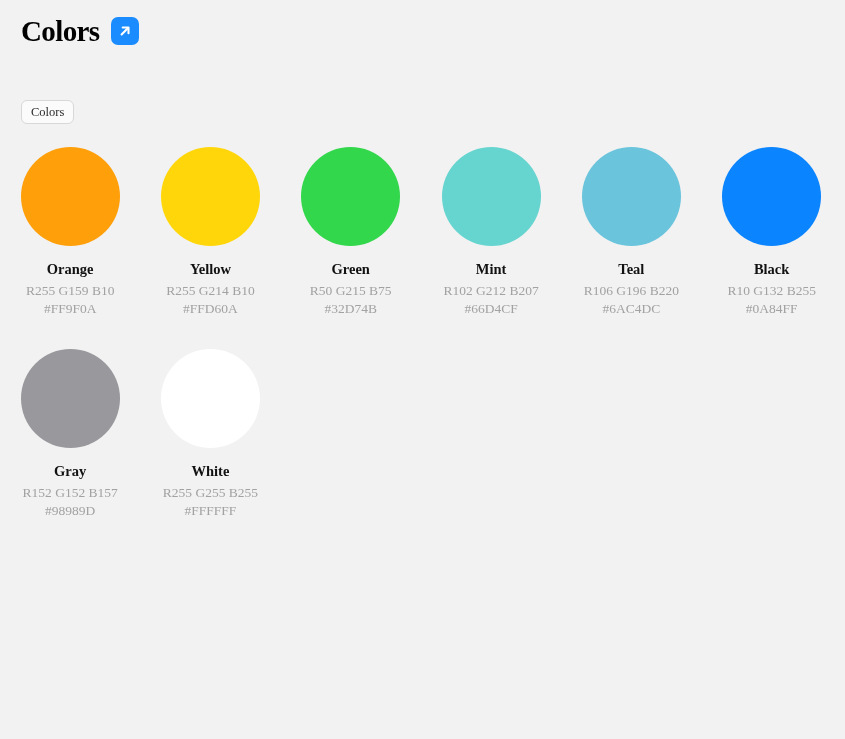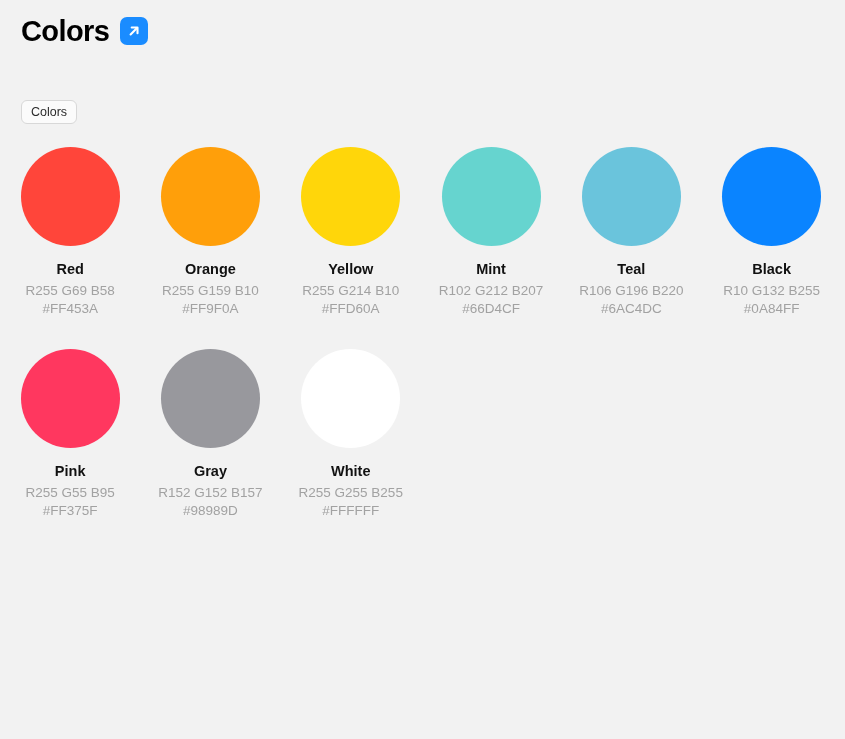--- a/index.html
+++ b/index.html
@@ -14,20 +14,21 @@
     font-family: "Liberation Sans", sans-serif;
     -webkit-font-smoothing: antialiased;
     overflow: hidden;
   }
 
   .page {
     position: relative;
     width: 845px;
     height: 739px;
     box-sizing: border-box;
+    font-family: Liberation Serif, serif;
   }
 
   
   .header {
     position: absolute;
     left: 21px;
     top: 14px;
     display: flex;
     align-items: center;
     gap: 11px;
@@ -143,41 +144,41 @@
       </span>
     </div>
   </div>
 
   <div class="tag-row">
     <div class="tag-pill">Colors</div>
   </div>
 
   <div class="grid">
 
-    <div class="swatch">
-      <div class="swatch-dot" style="background:#FF453A"></div>
-      <div class="swatch-name">Red</div>
-      <div class="swatch-rgb">R255 G69 B58</div>
-      <div class="swatch-hex">#FF453A</div>
-    </div>
 
     <div class="swatch">
       <div class="swatch-dot" style="background:#FF9F0A"></div>
       <div class="swatch-name">Orange</div>
       <div class="swatch-rgb">R255 G159 B10</div>
       <div class="swatch-hex">#FF9F0A</div>
     </div>
 
     <div class="swatch">
       <div class="swatch-dot" style="background:#FFD60A"></div>
       <div class="swatch-name">Yellow</div>
       <div class="swatch-rgb">R255 G214 B10</div>
       <div class="swatch-hex">#FFD60A</div>
     </div>
 
+    <div class="swatch">
+      <div class="swatch-dot" style="background:#32D74B"></div>
+      <div class="swatch-name">Green</div>
+      <div class="swatch-rgb">R50 G215 B75</div>
+      <div class="swatch-hex">#32D74B</div>
+    </div>
 
     <div class="swatch">
       <div class="swatch-dot" style="background:#66D4CF"></div>
       <div class="swatch-name">Mint</div>
       <div class="swatch-rgb">R102 G212 B207</div>
       <div class="swatch-hex">#66D4CF</div>
     </div>
 
     <div class="swatch">
       <div class="swatch-dot" style="background:#6AC4DC"></div>
@@ -189,26 +190,20 @@
 
     <div class="swatch">
       <div class="swatch-dot" style="background:#0A84FF"></div>
       <div class="swatch-name">Black</div>
       <div class="swatch-rgb">R10 G132 B255</div>
       <div class="swatch-hex">#0A84FF</div>
     </div>
 
 
 
-    <div class="swatch">
-      <div class="swatch-dot" style="background:#FF375F"></div>
-      <div class="swatch-name">Pink</div>
-      <div class="swatch-rgb">R255 G55 B95</div>
-      <div class="swatch-hex">#FF375F</div>
-    </div>
 
 
     <div class="swatch">
       <div class="swatch-dot" style="background:#98989D"></div>
       <div class="swatch-name">Gray</div>
       <div class="swatch-rgb">R152 G152 B157</div>
       <div class="swatch-hex">#98989D</div>
     </div>
 
 

